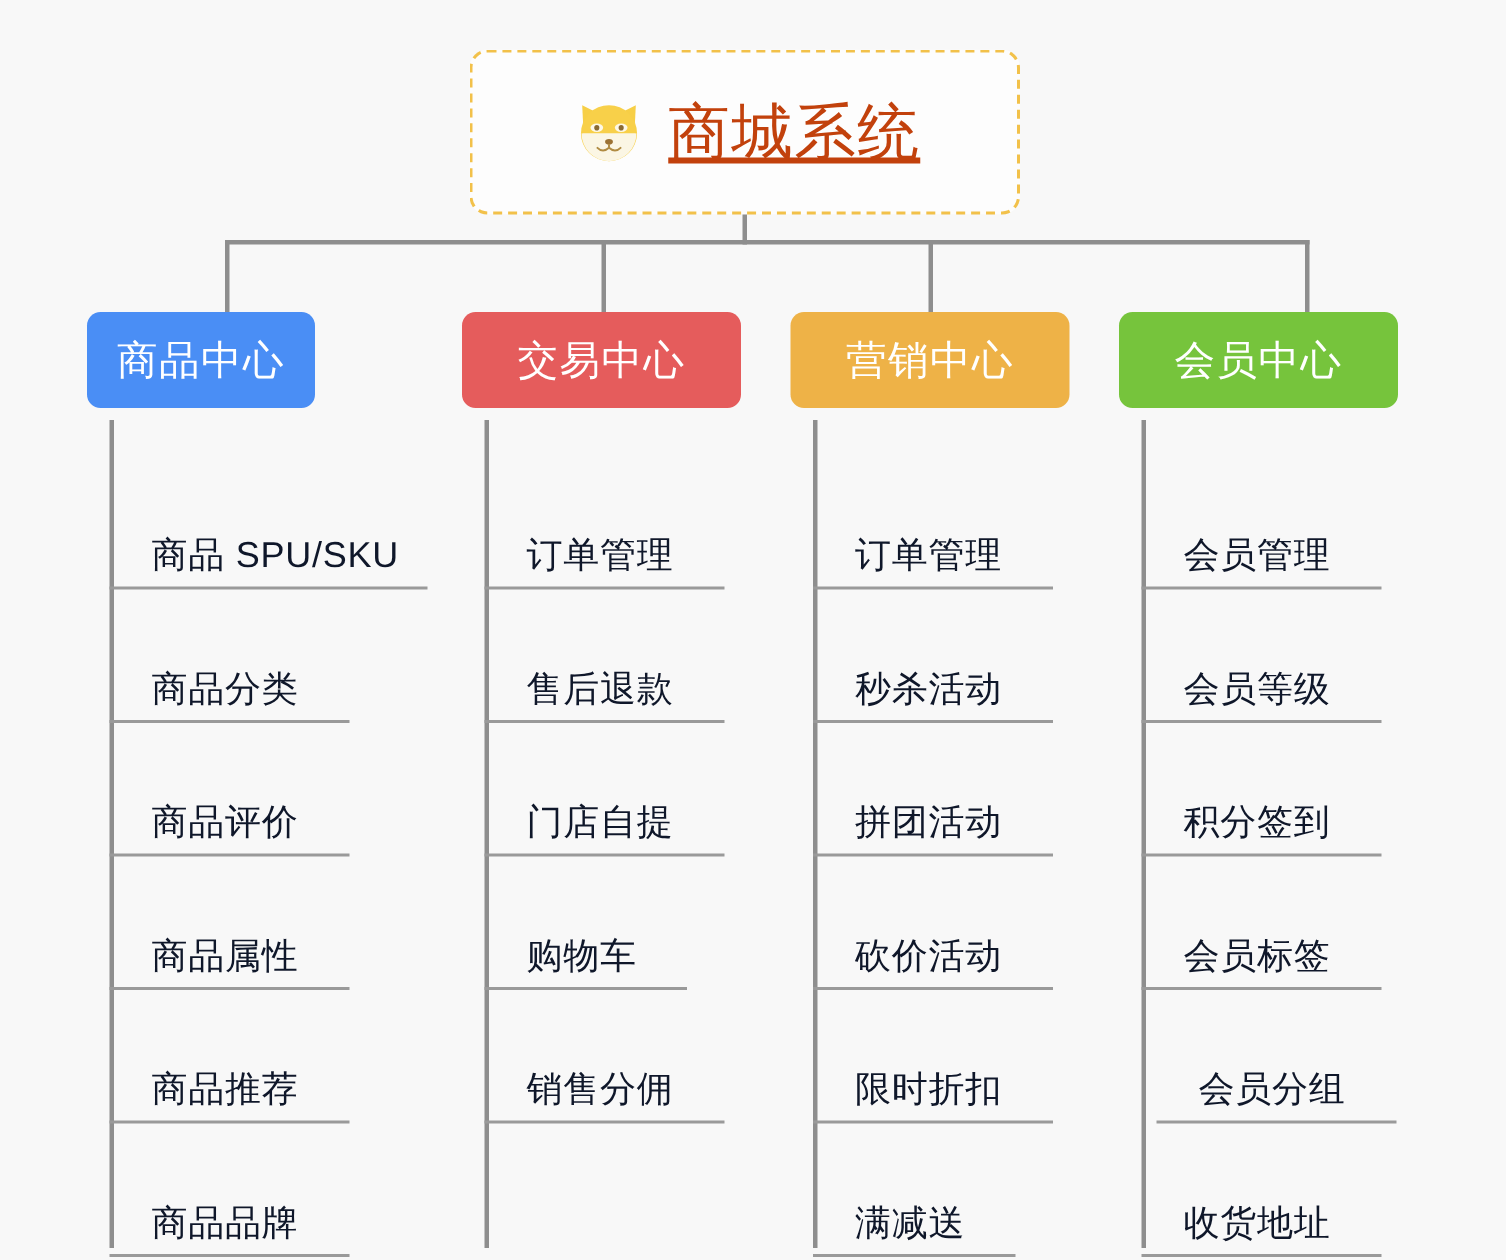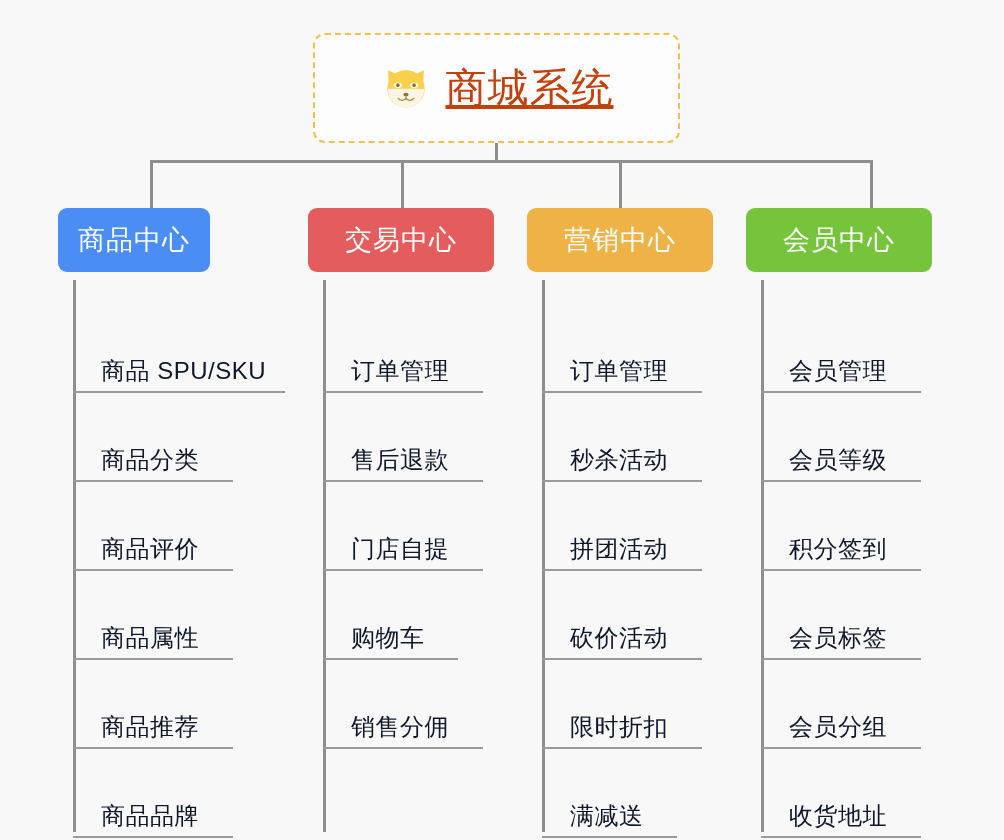--- a/index.html
+++ b/index.html
@@ -281,21 +281,21 @@
         <div class="leaf-inner" style="width:160px;">
           <span class="leaf-label">积分签到</span>
         </div>
       </div>
       <div class="leaf">
         <div class="leaf-inner" style="width:160px;">
           <span class="leaf-label">会员标签</span>
         </div>
       </div>
       <div class="leaf">
-        <div class="leaf-inner" style="width:160px;">
+        <div class="leaf-inner" style="width:160px;margin-left:10px;">
           <span class="leaf-label">会员分组</span>
         </div>
       </div>
       <div class="leaf">
         <div class="leaf-inner" style="width:160px;">
           <span class="leaf-label">收货地址</span>
         </div>
       </div>
     </div>
   </div>

